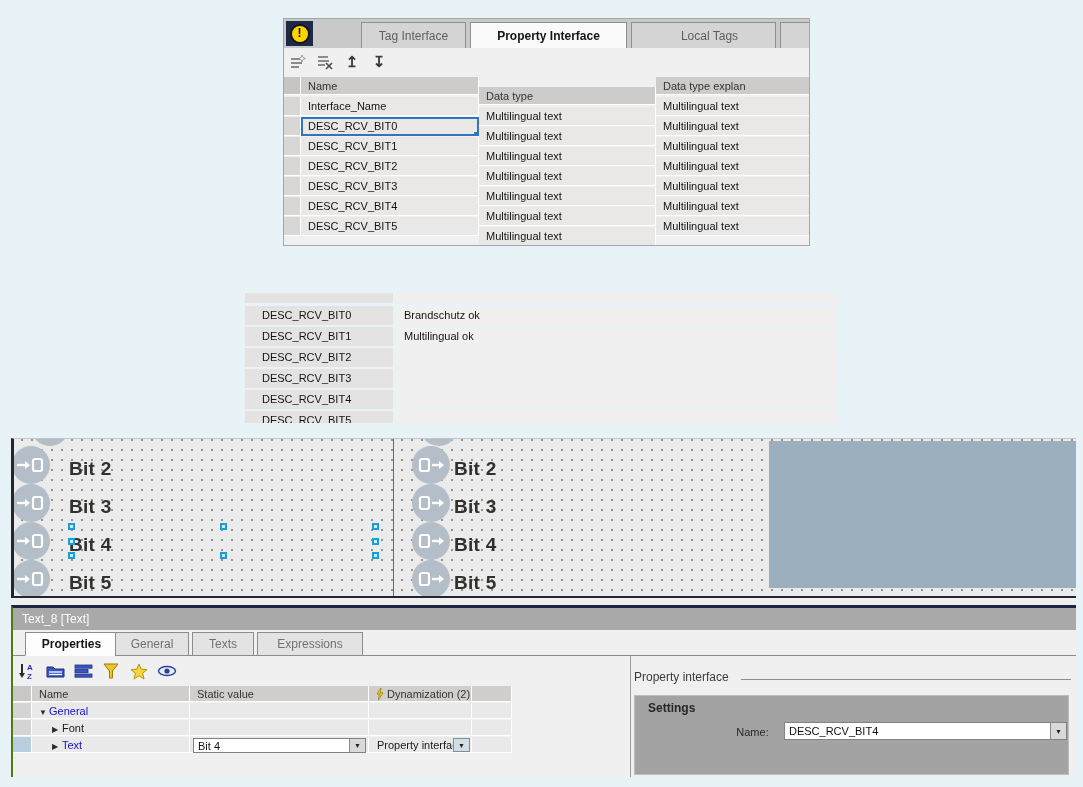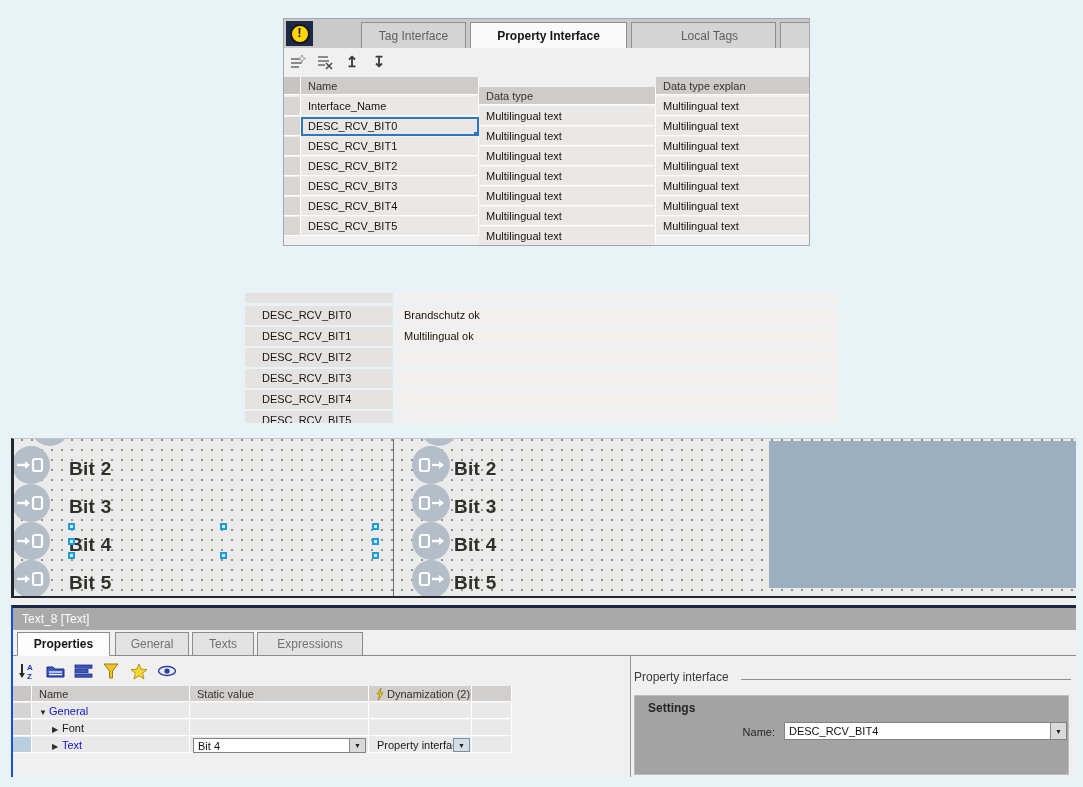--- a/index.html
+++ b/index.html
@@ -39,21 +39,21 @@
     background-image:radial-gradient(circle,#969089 0.9px,rgba(0,0,0,0) 1.1px);
     background-size:10px 10px;background-position:3px 6px;
     border-left:3px solid #23262b;border-bottom:2px solid #23262b;border-top:1px solid #c5c5c5;box-sizing:border-box;overflow:hidden;}
   .cdivider{position:absolute;left:379px;top:0;width:1px;height:100%;background:#6b6b6b;}
   .bigrect{position:absolute;left:755px;top:2px;width:308px;height:147px;background:#9cafbe;}
   .bitcircle{position:absolute;width:38px;height:38px;border-radius:50%;background:#b4bec8;display:flex;align-items:center;justify-content:center;}
   .bitlabel{position:absolute;font-size:19px;font-weight:bold;color:#30312f;letter-spacing:0.3px;}
   .handle{position:absolute;width:7px;height:7px;background:#cdeefc;border:2px solid #1e9cd7;box-sizing:border-box;z-index:6;}
 
   
-  #bottom-panel{left:11px;top:605px;width:1065px;height:172px;background:#f0f0f0;border-left:2px solid #1d4ed8;border-top:3px solid #1b2544;box-sizing:border-box;overflow:hidden;}
+  #bottom-panel{left:11px;top:605px;width:1065px;height:172px;background:#f0f0f0;border-left:2px solid #4d7c0f;border-top:3px solid #1b2544;box-sizing:border-box;overflow:hidden;}
   .btitle{position:absolute;left:0;top:0;width:100%;height:22px;background:#a9a9a9;color:#fdfdfd;font-size:12px;padding:4px 0 0 9px;box-sizing:border-box;}
   .btabstrip{position:absolute;left:0;top:22px;width:100%;height:26px;background:#f0f0f0;border-bottom:1px solid #8c8c8c;box-sizing:border-box;}
   .btab{position:absolute;top:2px;height:24px;box-sizing:border-box;border:1px solid #8c8c8c;background:#e3e3e3;color:#707070;font-size:12px;display:flex;align-items:center;justify-content:center;}
   .btab.active{background:#fdfdfd;color:#161616;font-weight:bold;border-bottom:1px solid #fdfdfd;}
   .btoolbar{position:absolute;left:0;top:49px;width:615px;height:28px;display:flex;align-items:center;gap:8px;padding-left:4px;box-sizing:border-box;}
   .bicon{width:20px;height:20px;display:flex;align-items:center;justify-content:center;}
 
   .ptable{position:absolute;left:0;top:78px;width:615px;}
   .prow{position:relative;height:17px;width:615px;}
   .pcell{position:absolute;top:0;height:16px;box-sizing:border-box;background:#e9e9e9;border-right:1px solid #fff;border-bottom:1px solid #fff;padding:2px 0 0 7px;white-space:nowrap;overflow:hidden;}
@@ -70,21 +70,21 @@
   .combo{position:absolute;background:#fff;border:1px solid #828282;box-sizing:border-box;display:flex;align-items:center;}
   .combo .val{flex:1;padding-left:4px;white-space:nowrap;overflow:hidden;color:#111;}
   .dropbtn{width:15px;height:100%;background:#d9d9d9;border-left:1px solid #8a8a8a;display:flex;align-items:center;justify-content:center;font-size:7px;color:#222;}
   .dynbtn{position:absolute;width:17px;height:14px;background:#d5dde2;border:1px solid #6f94ad;box-sizing:border-box;display:flex;align-items:center;justify-content:center;font-size:7px;color:#222;}
 
   .vdivider{position:absolute;left:617px;top:48px;width:1px;height:124px;background:#9a9a9a;}
   .rpanel-head{position:absolute;left:621px;top:62px;font-size:12px;color:#3a3a3a;}
   .rpanel-rule{position:absolute;top:71px;height:1px;background:#8f8f8f;}
   .settings-box{position:absolute;left:621px;top:87px;width:435px;height:80px;background:#a3a3a3;border:1px solid #bdbdbd;box-sizing:border-box;}
   .settings-title{position:absolute;left:13px;top:5px;font-weight:bold;font-size:12px;color:#262626;}
-  .name-label{position:absolute;left:95px;top:30px;width:45px;text-align:right;color:#262626;}
+  .name-label{position:absolute;left:95px;top:30px;width:45px;text-align:center;color:#262626;}
   svg{display:block;}
 </style>
 </head>
 <body>
 
 <div id="stage">
 
   <div class="abs" id="top-panel">
     <div class="tabstrip-top">
       <div class="warn-sq">
@@ -291,21 +291,21 @@
     <div class="bitlabel" style="left:440px;top:95px;">Bit 4</div>
     <div class="bitlabel" style="left:440px;top:133px;">Bit 5</div>
   </div>
 
   <div class="abs" style="left:11px;top:598px;width:1065px;height:7px;background:#f0f0f0;"></div>
 
   <div class="abs" id="bottom-panel">
     <div class="btitle">Text_8 [Text]</div>
 
     <div class="btabstrip">
-      <div class="btab active" style="left:4px;width:93px;">
+      <div class="btab active" style="left:12px;width:93px;">
           <span>Properties</span>
         </div>
       <div class="btab" style="left:102px;width:74px;">
           <span>General</span>
         </div>
       <div class="btab" style="left:179px;width:62px;">
           <span>Texts</span>
         </div>
       <div class="btab" style="left:244px;width:106px;">
           <span>Expressions</span>

